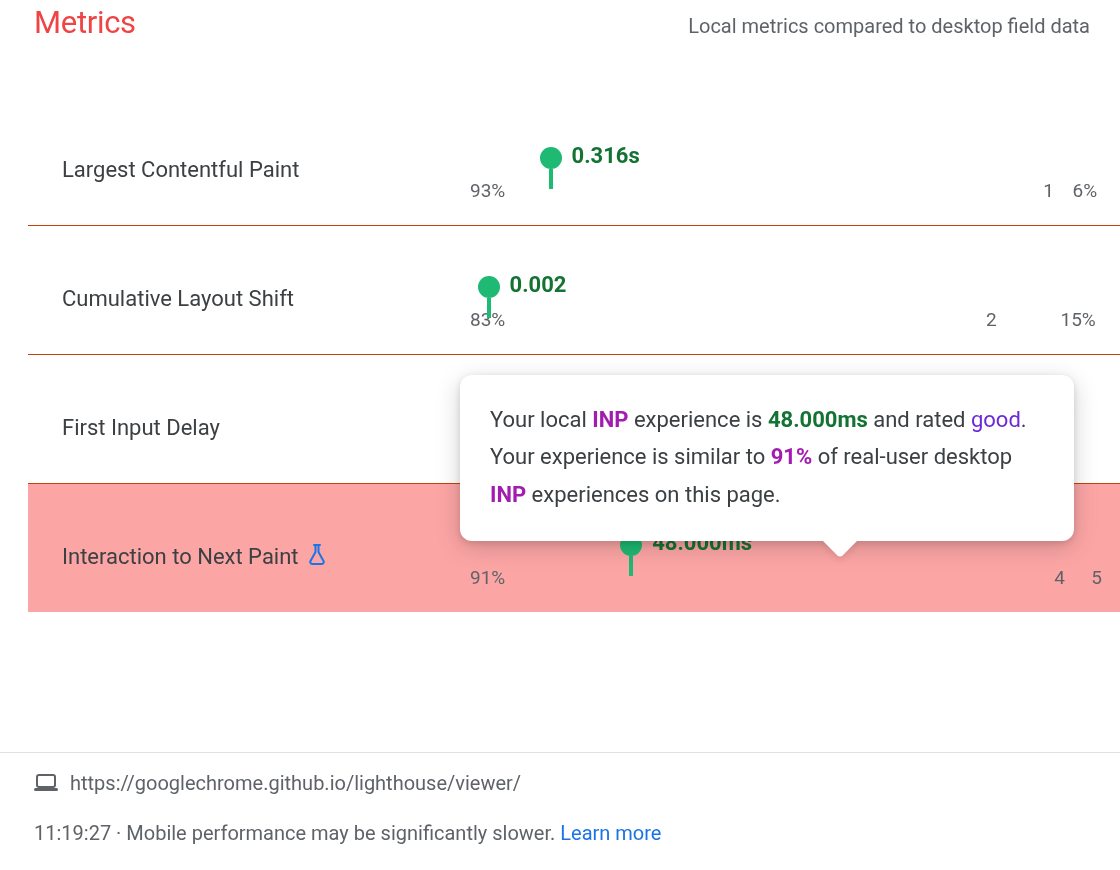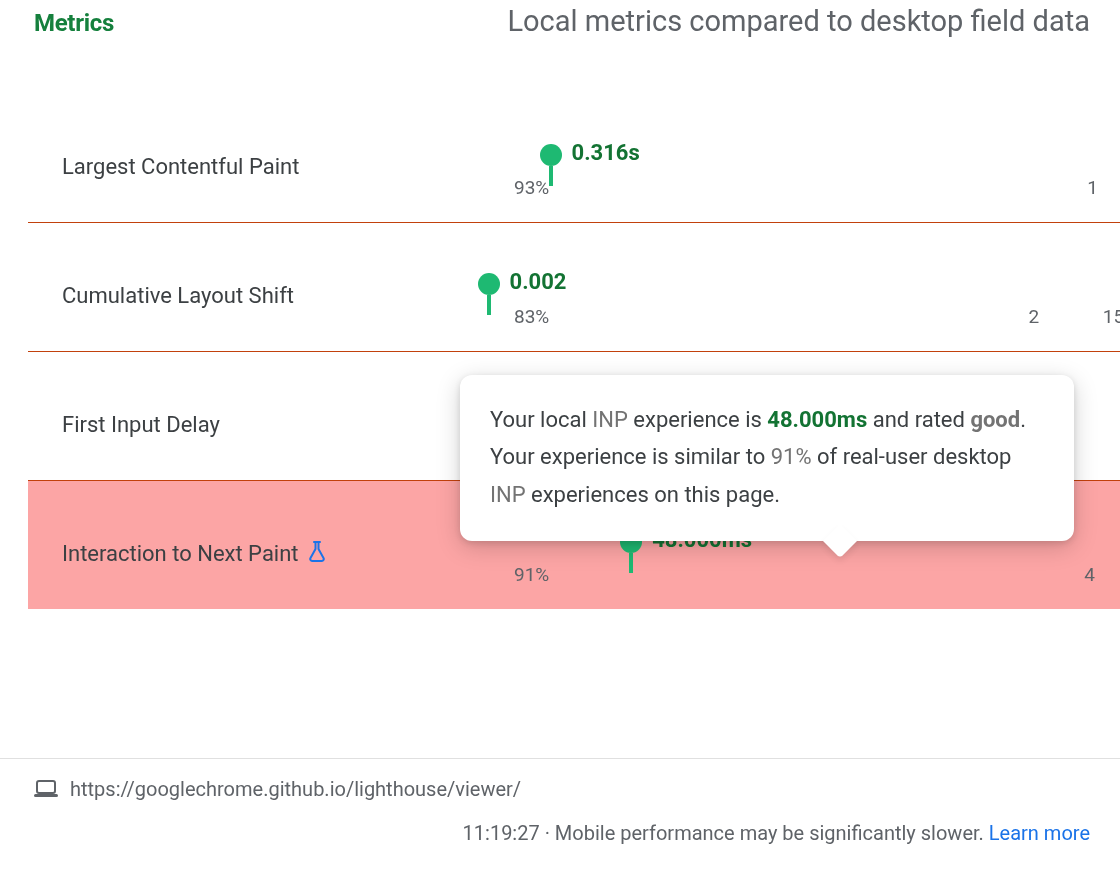--- a/index.html
+++ b/index.html
@@ -1,49 +1,49 @@
 <!DOCTYPE html>
 <html><head>
 <meta charset="utf-8">
 <style>
   *{box-sizing:border-box;margin:0;padding:0;}
   html,body{width:1120px;height:870px;font-family:Roboto,"Helvetica Neue",Arial,sans-serif;background:#fff;color:#202124;}
   .page{width:1120px;height:870px;position:relative;}
   .header{display:flex;justify-content:space-between;align-items:baseline;padding:4px 30px 0 34px;}
-  .title{font-size:24px;font-weight:700;color:#15803d;letter-spacing:-.3px;}
-  .subtitle{font-size:29px;color:#5f6368;}
+  .title{font-size:31px;font-weight:400;color:#ef4444;letter-spacing:-.3px;}
+  .subtitle{font-size:20px;color:#5f6368;}
   .metrics{margin-top:56px;padding-left:28px;}
   .row{border-top:1px solid #c2410c;display:flex;align-items:center;padding:54px 30px 38px 34px;position:relative;}
   .row.first{border-top:none;}
   .row.selected{background:#fca5a5;}
   .mname{width:408px;font-size:22px;color:#3c4043;display:flex;align-items:center;gap:8px;}
   .flask{color:#1a73e8;}
   .dist{flex:1;position:relative;padding-top:22px;}
   .bars{display:flex;height:14px;gap:6px;}
   .segwrap{display:flex;flex-direction:column;}
   .seg{height:14px;}
-  .seglabel{font-size:19px;color:#5f6368;margin-top:6px;white-space:nowrap;margin-left:44px;}
+  .seglabel{font-size:19px;color:#5f6368;margin-top:6px;white-space:nowrap;}
   .seglabel.right{text-align:right;}
   .seg.good{background:#1eb972;}
   .seg.mid{background:#ffa400;}
   .seg.mid2{background:#e0e0e0;}
   .seg.bad{background:#ff4e42;}
   .seg.bad2{background:#e0e0e0;}
   .marker{position:absolute;top:-4px;transform:translateX(-50%);}
   .marker .ball{width:22px;height:22px;background:#1eb972;border-radius:50%;}
   .marker .stick{width:4px;height:20px;background:#1eb972;margin:0 auto;}
   .marker .val{position:absolute;left:32px;top:-4px;font-size:22px;font-weight:700;color:#137333;white-space:nowrap;}
   .tooltip{position:absolute;width:614px;left:460px;top:375px;background:#fff;border-radius:12px;box-shadow:0 2px 6px rgba(0,0,0,.12),0 6px 24px rgba(0,0,0,.18);padding:26px 30px 28px 30px;font-size:22px;line-height:1.7;color:#3c4043;z-index:20;}
   .tooltip .pointer{position:absolute;left:368px;bottom:-12px;width:24px;height:24px;background:#fff;transform:rotate(45deg);border-bottom-right-radius:4px;box-shadow:3px 3px 6px rgba(0,0,0,.08);}
-  .tooltip b{font-weight:400;color:#737373;}
+  .tooltip b{font-weight:700;color:#a21caf;}
   .tooltip .tval{color:#137333;font-weight:700;}
-  .tooltip .tgood{color:#737373;font-weight:700;}
+  .tooltip .tgood{color:#6d28d9;font-weight:400;}
   .footer{position:absolute;left:0;right:0;bottom:0;padding:18px 30px 25px 34px;border-top:1px solid #e0e0e0;}
   .urlrow{display:flex;align-items:center;gap:12px;font-size:20px;color:#5f6368;}
-  .timerow{margin-top:20px;font-size:20px;color:#5f6368;text-align:right;}
+  .timerow{margin-top:26px;font-size:20px;color:#5f6368;}
   .learn{color:#1a73e8;cursor:pointer;}
   .laptop-icon{display:inline-flex;align-items:center;}
 </style>
 </head>
 <body>
 <div class="page">
 
 <div class="header">
   <div class="title">Metrics</div>
   <div class="subtitle">Local metrics compared to desktop field data</div>

